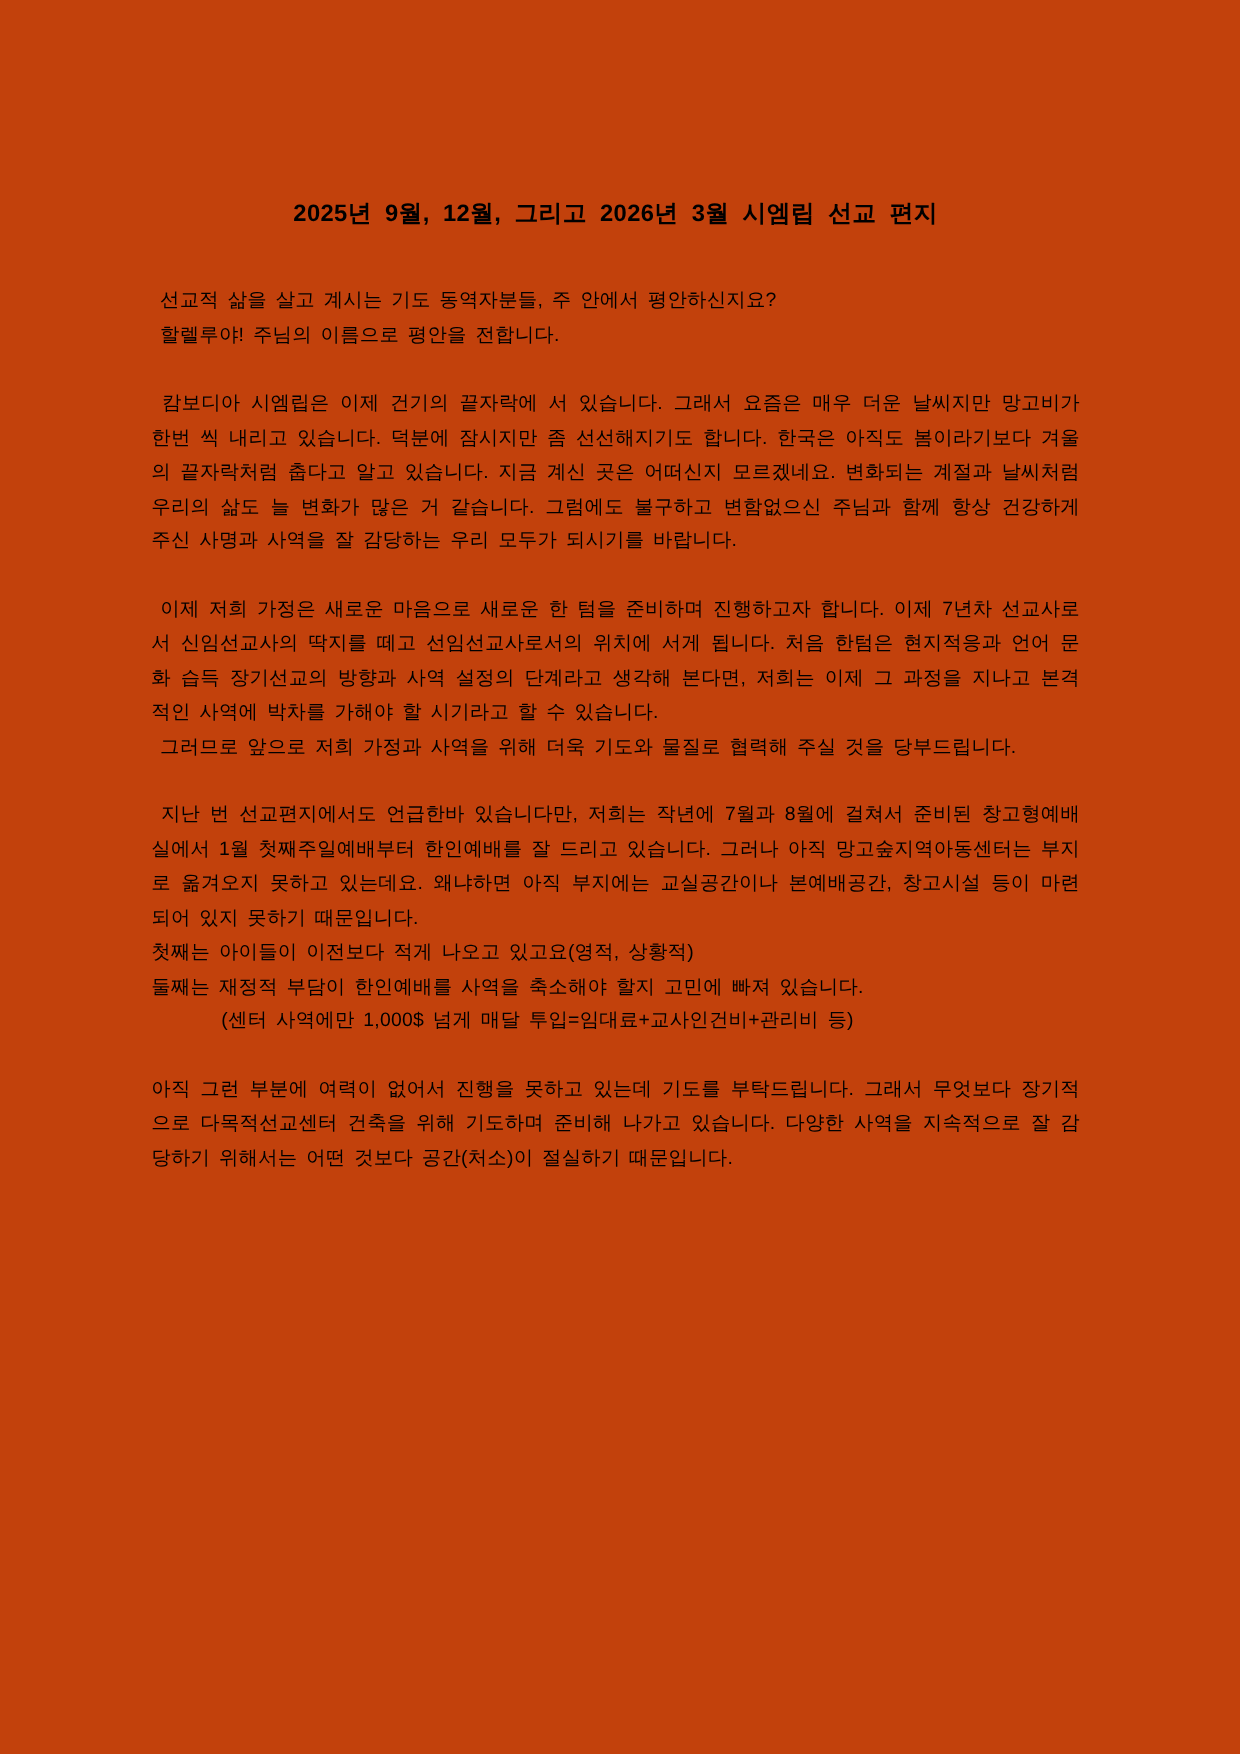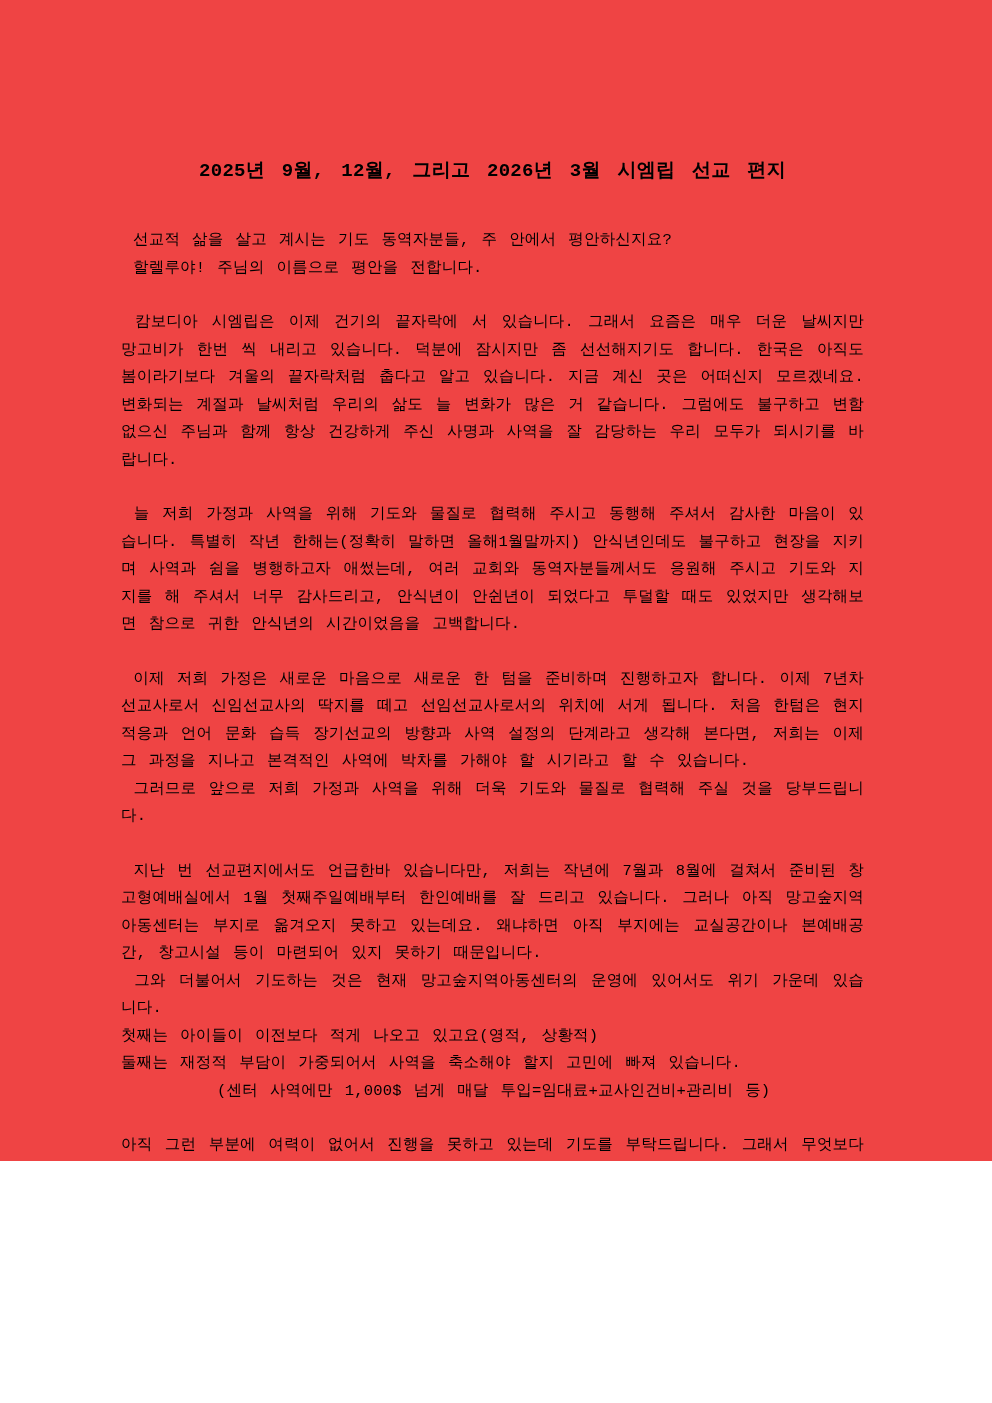--- a/index.html
+++ b/index.html
@@ -3,26 +3,26 @@
 <meta charset="utf-8">
 <style>
   html, body {
     margin: 0;
     padding: 0;
     background: #ffffff;
   }
   .page {
     position: relative;
     width: 992px;
-    height: 1161px;
+    height: 1403px;
     box-sizing: border-box;
-    background: #ef4444;
+    background: #c2410c;
     color: #000000;
     padding: 158px 128px 0 121px;
-    font-family: Liberation Mono, monospace;
+    font-family: Liberation Sans, sans-serif;
     overflow: hidden;
   }
   .doc-title {
     margin: 0 0 42px 0;
     font-size: 19px;
     font-weight: bold;
     text-align: center;
     letter-spacing: 0.3px;
     word-spacing: 5px;
     line-height: 27px;
@@ -52,34 +52,30 @@
 
   <div class="para">
     <p> 선교적 삶을 살고 계시는 기도 동역자분들, 주 안에서 평안하신지요?</p>
     <p> 할렐루야! 주님의 이름으로 평안을 전합니다.</p>
   </div>
 
   <div class="para">
     <p> 캄보디아 시엠립은 이제 건기의 끝자락에 서 있습니다. 그래서 요즘은 매우 더운 날씨지만 망고비가 한번 씩 내리고 있습니다. 덕분에 잠시지만 좀 선선해지기도 합니다. 한국은 아직도 봄이라기보다 겨울의 끝자락처럼 춥다고 알고 있습니다. 지금 계신 곳은 어떠신지 모르겠네요. 변화되는 계절과 날씨처럼 우리의 삶도 늘 변화가 많은 거 같습니다. 그럼에도 불구하고 변함없으신 주님과 함께 항상 건강하게 주신 사명과 사역을 잘 감당하는 우리 모두가 되시기를 바랍니다.</p>
   </div>
 
-  <div class="para">
-    <p> 늘 저희 가정과 사역을 위해 기도와 물질로 협력해 주시고 동행해 주셔서 감사한 마음이 있습니다. 특별히 작년 한해는(정확히 말하면 올해1월말까지) 안식년인데도 불구하고 현장을 지키며 사역과 쉼을 병행하고자 애썼는데, 여러 교회와 동역자분들께서도 응원해 주시고 기도와 지지를 해 주셔서 너무 감사드리고, 안식년이 안쉰년이 되었다고 투덜할 때도 있었지만 생각해보면 참으로 귀한 안식년의 시간이었음을 고백합니다.</p>
-  </div>
 
   <div class="para">
     <p> 이제 저희 가정은 새로운 마음으로 새로운 한 텀을 준비하며 진행하고자 합니다. 이제 7년차 선교사로서 신임선교사의 딱지를 떼고 선임선교사로서의 위치에 서게 됩니다. 처음 한텀은 현지적응과 언어 문화 습득 장기선교의 방향과 사역 설정의 단계라고 생각해 본다면, 저희는 이제 그 과정을 지나고 본격적인 사역에 박차를 가해야 할 시기라고 할 수 있습니다.</p>
     <p> 그러므로 앞으로 저희 가정과 사역을 위해 더욱 기도와 물질로 협력해 주실 것을 당부드립니다.</p>
   </div>
 
   <div class="para">
     <p> 지난 번 선교편지에서도 언급한바 있습니다만, 저희는 작년에 7월과 8월에 걸쳐서 준비된 창고형예배실에서 1월 첫째주일예배부터 한인예배를 잘 드리고 있습니다. 그러나 아직 망고숲지역아동센터는 부지로 옮겨오지 못하고 있는데요. 왜냐하면 아직 부지에는 교실공간이나 본예배공간, 창고시설 등이 마련되어 있지 못하기 때문입니다.</p>
-    <p> 그와 더불어서 기도하는 것은 현재 망고숲지역아동센터의 운영에 있어서도 위기 가운데 있습니다.</p>
     <p>첫째는 아이들이 이전보다 적게 나오고 있고요(영적, 상황적)</p>
-    <p>둘째는 재정적 부담이 가중되어서 사역을 축소해야 할지 고민에 빠져 있습니다.</p>
+    <p>둘째는 재정적 부담이 한인예배를 사역을 축소해야 할지 고민에 빠져 있습니다.</p>
     <p>        (센터 사역에만 1,000$ 넘게 매달 투입=임대료+교사인건비+관리비 등)</p>
   </div>
 
   <div class="para">
     <p>아직 그런 부분에 여력이 없어서 진행을 못하고 있는데 기도를 부탁드립니다. 그래서 무엇보다 장기적으로 다목적선교센터 건축을 위해 기도하며 준비해 나가고 있습니다. 다양한 사역을 지속적으로 잘 감당하기 위해서는 어떤 것보다 공간(처소)이 절실하기 때문입니다.</p>
   </div>
 
 </div>
 
 </body></html>

